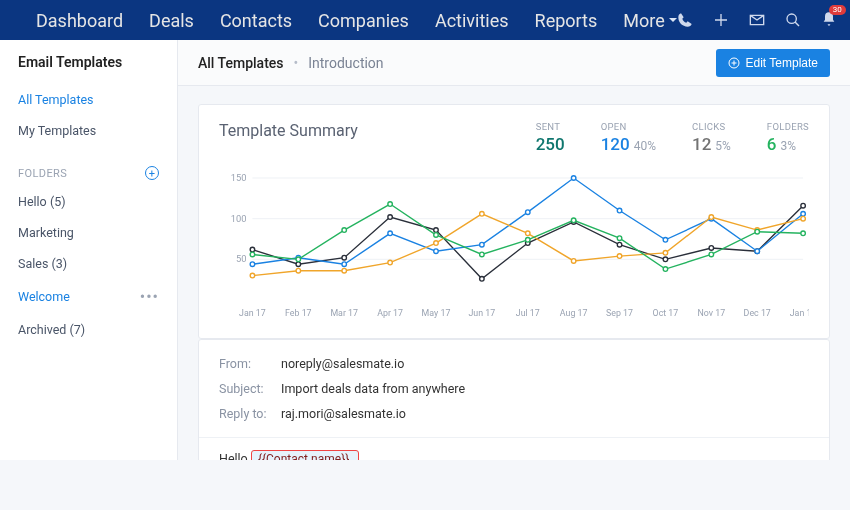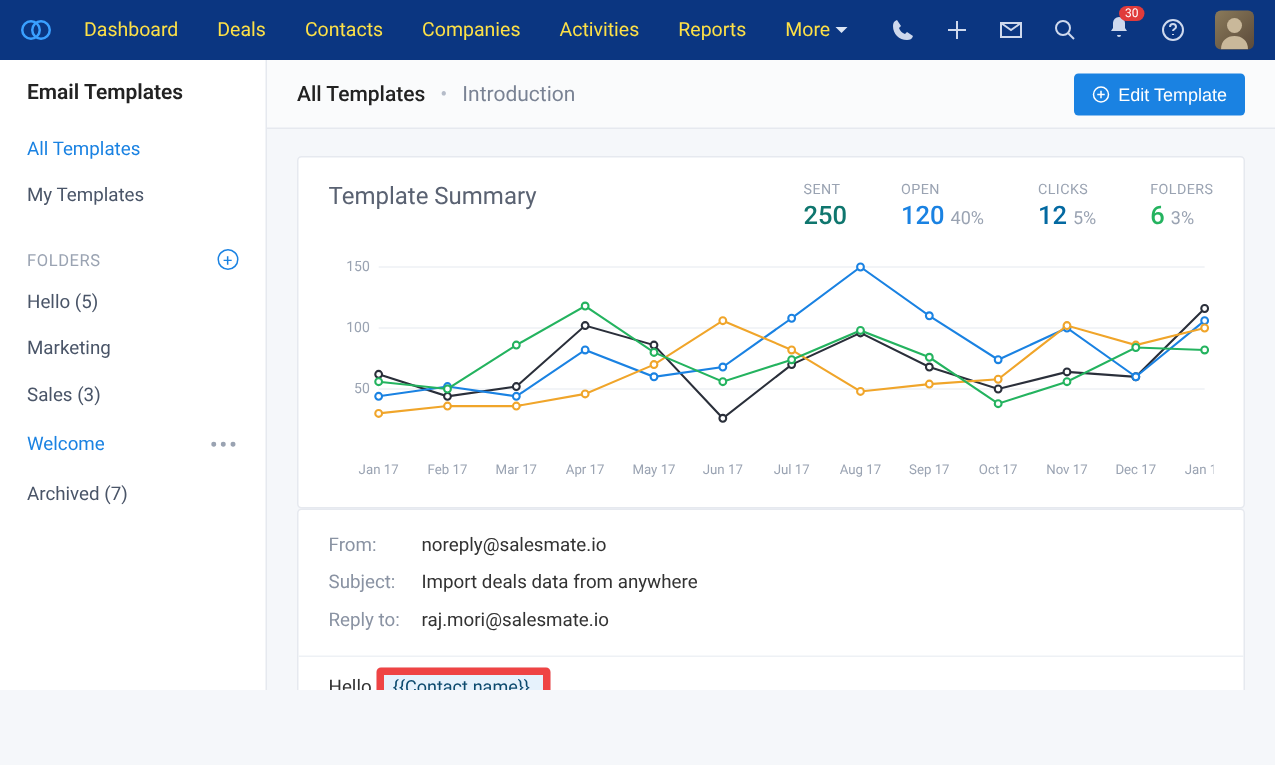--- a/index.html
+++ b/index.html
@@ -1,20 +1,20 @@
 <!DOCTYPE html>
 <html><head>
 <meta charset="utf-8">
 <style>
 *{margin:0;padding:0;box-sizing:border-box}
 body{font-family:-apple-system,BlinkMacSystemFont,"Segoe UI",Roboto,Arial,sans-serif;font-size:13px;color:#333;background:#f5f7fa;width:850px;height:510px;overflow:hidden}
 .topbar{height:40px;background:#0b3681;display:flex;align-items:center;padding:0 14px;color:#fff}
 .logo{width:20px;height:14px;margin-right:22px}
 .nav{display:flex;gap:26px;align-items:center;flex:1}
-.nav-item{color:#fde047;font-size:13px;cursor:pointer;white-space:nowrap}
+.nav-item{color:#e5e5e5;font-size:18px;cursor:pointer;white-space:nowrap}
 .nav-more{display:flex;align-items:center;gap:4px}
 .chev-down{border:4px solid transparent;border-top-color:#dbe5f5;margin-top:4px}
 .tb-right{display:flex;align-items:center;gap:20px}
 .tb-ico{width:16px;height:16px;fill:#cfd9ed;cursor:pointer}
 .bell-wrap{position:relative}
 .badge{position:absolute;top:-6px;right:-9px;background:#e03b3b;color:#fff;font-size:8px;border-radius:6px;padding:1px 4px;line-height:1}
 .avatar{width:26px;height:26px;border-radius:4px;background:linear-gradient(135deg,#8a7a5a,#5b4a3a);cursor:pointer;overflow:hidden}
 .body{display:flex;height:420px}
 .sidebar{width:178px;background:#fff;border-right:1px solid #e6e9ef;padding-top:14px}
 .sb-title{font-weight:600;font-size:14px;color:#222;padding:0 18px 14px}
@@ -34,28 +34,28 @@
 .edit-btn svg{width:12px;height:12px;fill:#fff}
 .content{padding:18px 20px}
 .card{background:#fff;border:1px solid #e6e9ef;border-radius:3px;padding:16px 20px;}
 .summary-head{display:flex;justify-content:space-between;align-items:flex-start;margin-bottom:18px}
 .sh-title{font-size:16px;color:#5a6272;font-weight:400}
 .metrics{display:flex;gap:36px}
 .metric{text-align:left}
 .m-lbl{font-size:9.5px;color:#9aa3b2;letter-spacing:.3px;margin-bottom:2px}
 .m-val{font-size:17px;font-weight:500}
 .m-pct{font-size:12px;color:#9aa3b2;margin-left:4px}
-.sent{color:#0f766e}.open{color:#1a82e2}.clicks{color:#0369a1}.replies{color:#24b35f}
+.sent{color:#0f766e}.open{color:#1a82e2}.clicks{color:#737373}.replies{color:#24b35f}
 .chart{height:150px;position:relative;margin-top:8px}
 .chart svg{width:100%;height:100%}
 .details .row{display:flex;margin-bottom:10px;font-size:12.5px}
 .details .lbl{width:62px;color:#8a93a3}
 .details .val{color:#333}
 .body-sec{font-size:12.5px;line-height:1.7;color:#333;padding-top:10px}
-.tag{background:#e6f2fc;border:5px solid #ef4444;border-radius:3px;padding:1px 6px;color:#0c4a6e;font-size:12px}
+.tag{background:#e6f2fc;border:1px solid #ef4444;border-radius:3px;padding:1px 6px;color:#7f1d1d;font-size:12px}
 </style>
 </head>
 <body>
 
 <div class="topbar">
  <svg class="logo" viewBox="0 0 24 16">
       <ellipse cx="8" cy="8" rx="7" ry="7" fill="none" stroke="#3aa0ff" stroke-width="2"></ellipse>
       <ellipse cx="16" cy="8" rx="7" ry="7" fill="none" stroke="#3aa0ff" stroke-width="2"></ellipse>
     </svg>
  <div class="nav">

